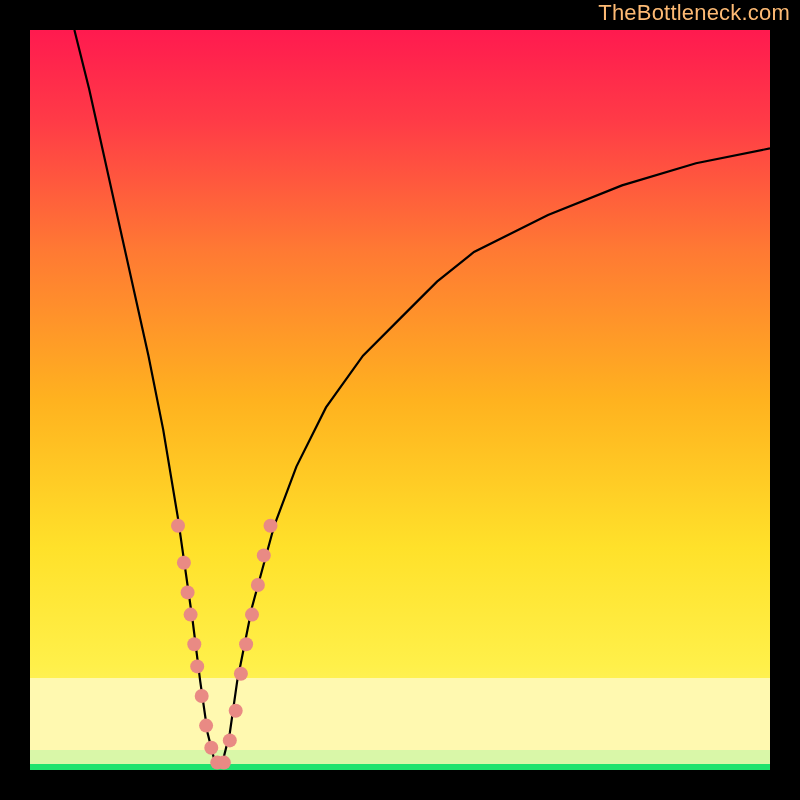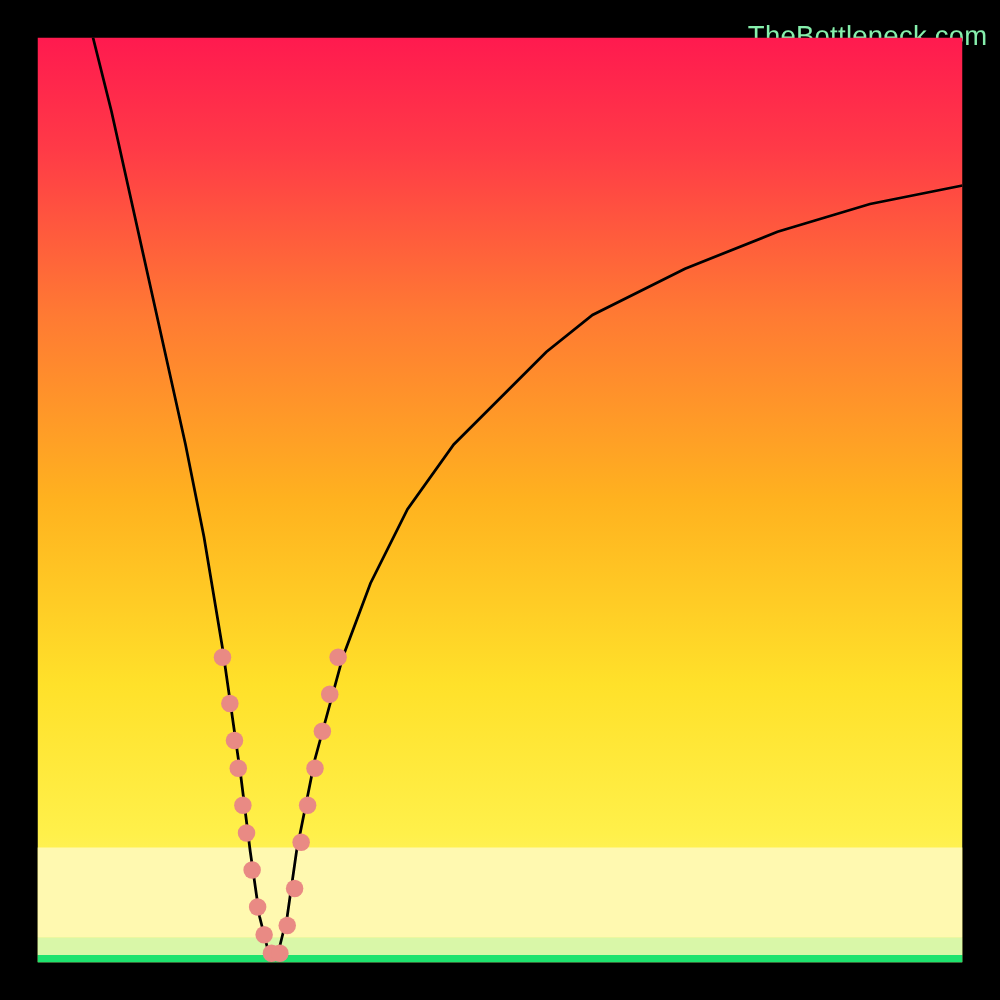--- a/index.html
+++ b/index.html
@@ -22,23 +22,23 @@
   .plot {
     position: absolute;
     left: 30px;
     top: 30px;
     width: 740px;
     height: 740px;
     
   }
   .watermark {
     position: absolute;
-    top: 16px;
+    top: 0;
     right: 10px;
-    color: #86efac;
+    color: #fdba74;
     font-size: 22px;
     font-weight: 500;
     letter-spacing: 0.2px;
   }
   svg {
     display: block;
   }
 </style>
 </head>
 <body>

